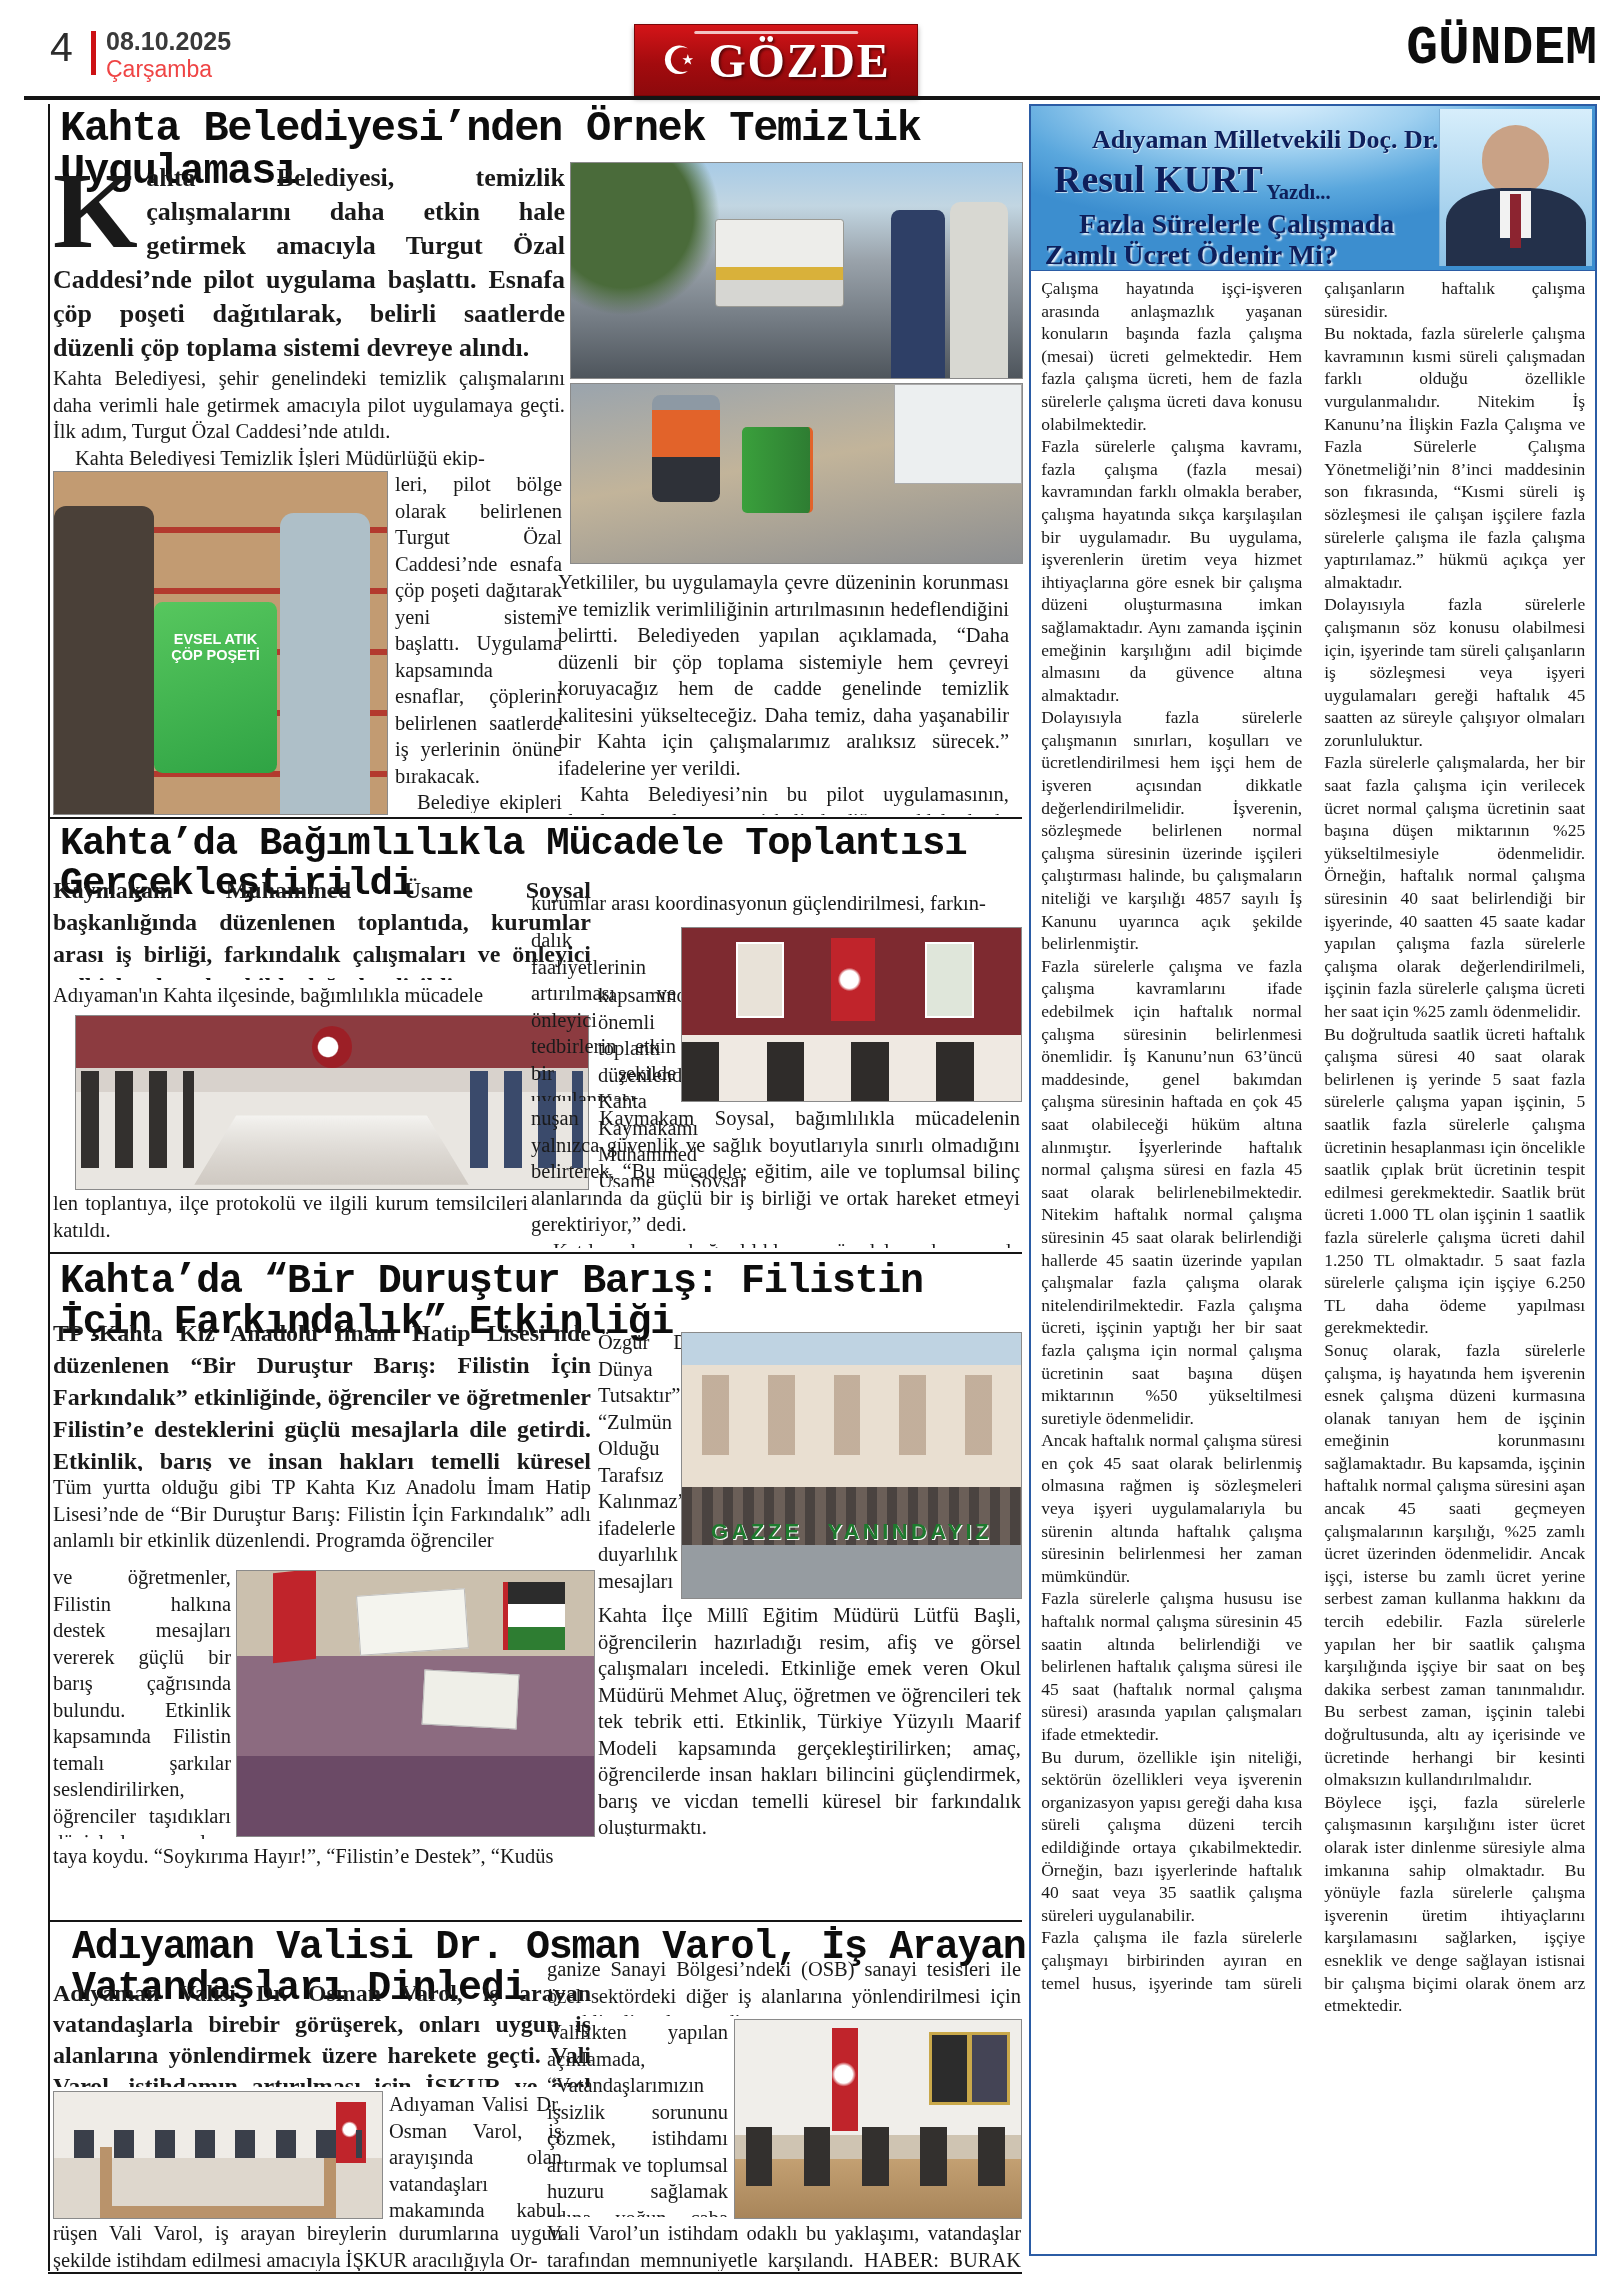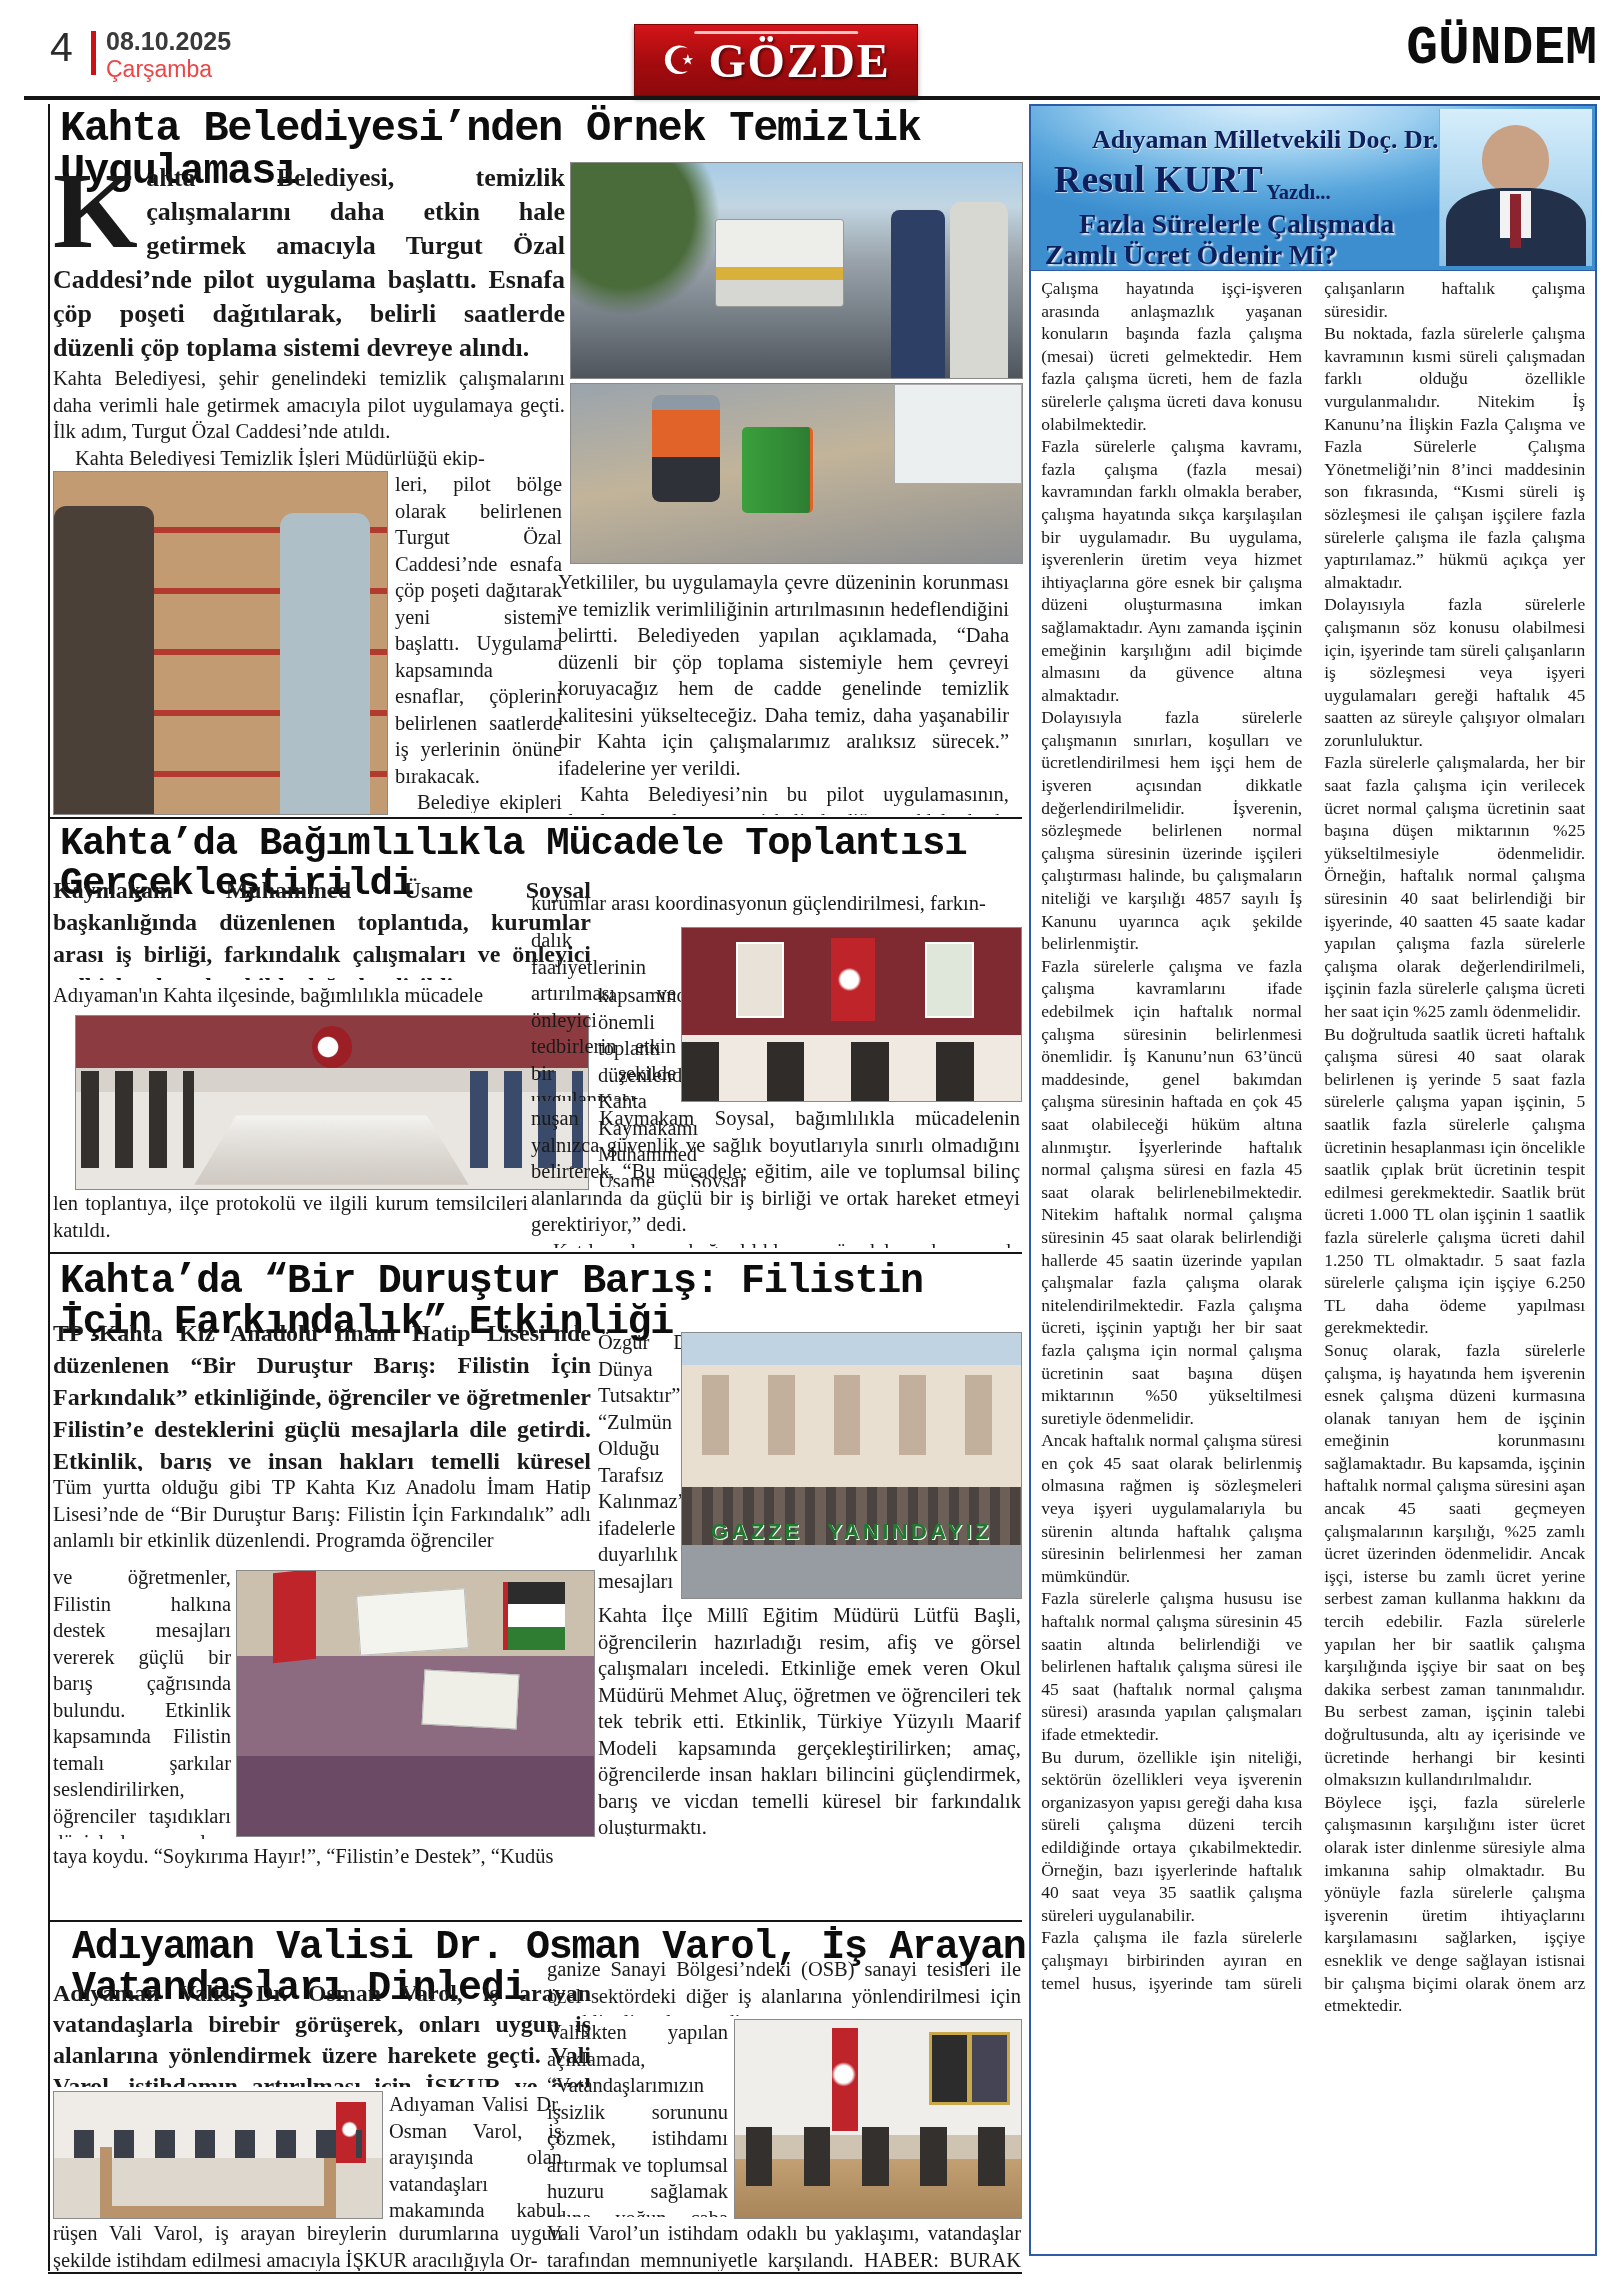--- a/index.html
+++ b/index.html
@@ -68,20 +68,24 @@
 
   <div class="photo" style="left:570px;top:383px;width:451px;height:179px;background:linear-gradient(170deg,#9aa4ad 0%,#c2b49a 45%,#8d8f91 100%);">
     <span class="shape" style="right:0;top:0;width:28%;height:55%;background:#eceff0;border:0.9px solid #aaa;"></span>
     <span class="shape" style="left:18%;top:6%;width:15%;height:60%;background:linear-gradient(180deg,#8d99a4 0 14%,#e2632a 14% 58%,#2e3138 58%);border-radius:8.5px;"></span>
     <span class="shape" style="left:38%;top:24%;width:15%;height:48%;background:linear-gradient(90deg,#3aa03c,#2e7d32);border-radius:5.1px;border-right:3.4px solid #e2632a;"></span>
   </div>
 
   <div class="photo" style="left:53px;top:471px;width:333px;height:342px;background:repeating-linear-gradient(180deg,#c29b72 0 55px,#b33a2e 55px 61px),linear-gradient(180deg,#b98f6a,#8a6a48);">
     <span class="shape" style="left:0;top:10%;width:30%;height:90%;background:#4a4038;border-radius:12px 12px 0 0;"></span>
     <span class="shape" style="right:5%;top:12%;width:27%;height:88%;background:#aebfc8;border-radius:13.7px 13.7px 0 0;"></span>
+    <span class="shape" style="left:30%;top:38%;width:37%;height:50%;background:linear-gradient(160deg,#57c75e,#2fa344);border-radius:8.5px;color:#fff;font-family:'Liberation Sans',sans-serif;font-weight:700;font-size:14.5px;text-align:center;padding-top:29px;box-sizing:border-box;">
+      <span style="display:block;">EVSEL ATIK</span>
+      <span style="display:block;">ÇÖP POŞETİ</span>
+    </span>
   </div>
 
   <div class="abs txt" style="left:395px;top:471px;width:167px;height:342px;">
     <div>
         <p>leri, pilot bölge olarak belirlenen Turgut Özal Caddesi’nde esnafa çöp poşeti dağıtarak yeni sistemi başlattı. Uygulama kapsamında esnaflar, çöplerini belirlenen saatlerde iş yerlerinin önüne bırakacak.</p>
         <p>Belediye ekipleri ise bu saatlerde poşetleri toplayarak düzenli bir çöp toplama sistemi sağlayacak.</p>
       </div>
   </div>
 
   <div class="abs txt" style="left:558px;top:569px;width:451px;height:246px;">

